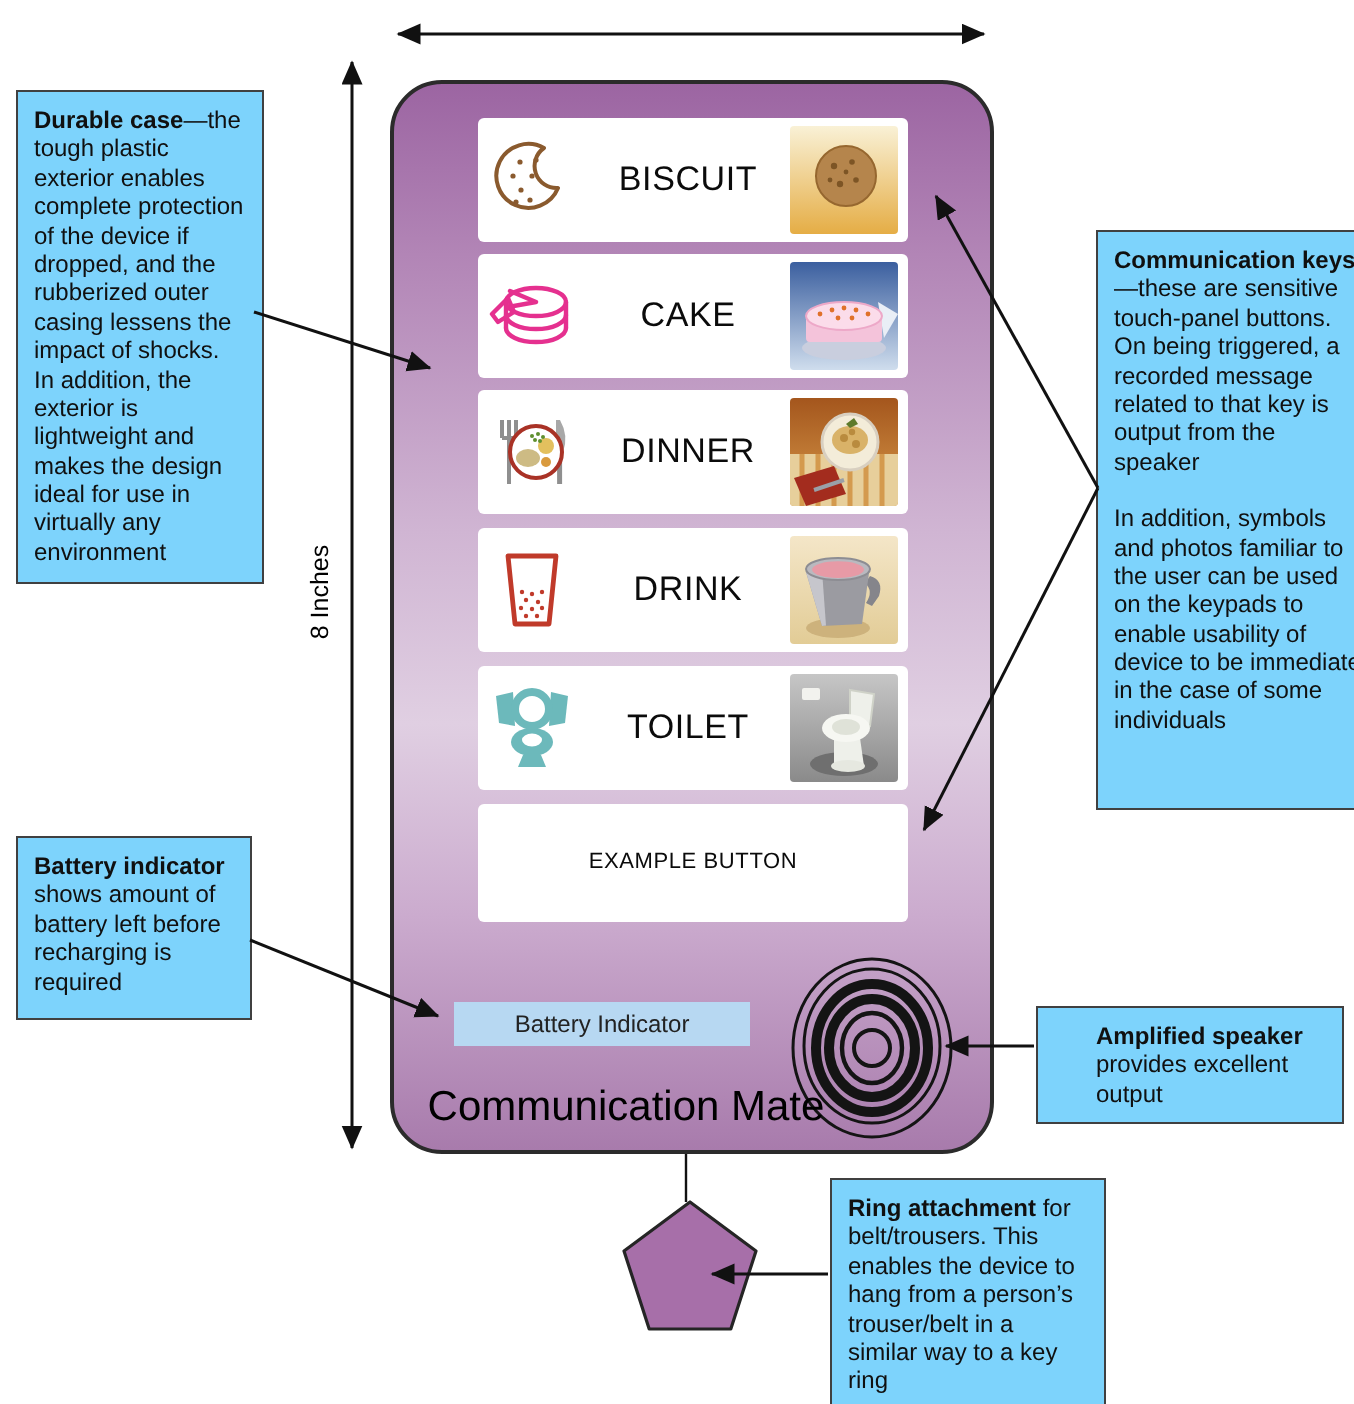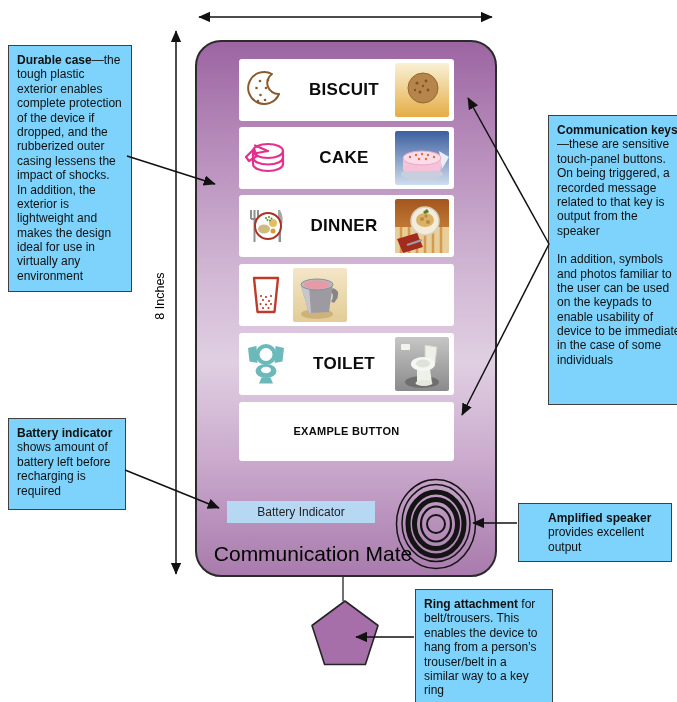--- a/index.html
+++ b/index.html
@@ -12,21 +12,21 @@
     position:absolute;left:195px;top:40px;width:302px;height:537px;
     border:2px solid #2b2b2b;border-radius:26px;box-sizing:border-box;
     background:linear-gradient(180deg,#9c65a2 0%,#b285b6 16%,#d0b5d3 42%,#e0cfe2 60%,#cbabce 78%,#a87bac 100%);
   }
   .key-row{
     position:absolute;left:42px;width:215px;height:62px;background:#ffffff;border-radius:3px;
     display:flex;align-items:center;
   }
   .key-sym{width:54px;display:flex;justify-content:center;align-items:center;flex:none;}
   .key-label{
-    flex:1;text-align:center;font-weight:bold;font-size:17px;letter-spacing:.3px;color:#0b0b0b;
+    flex:1;text-align:center;font-weight:normal;font-size:17px;letter-spacing:.3px;color:#0b0b0b;
   }
   .key-photo{width:54px;height:54px;flex:none;margin-right:5px;border-radius:2px;overflow:hidden;}
   .example-row{height:59px;justify-content:space-between;padding:0 6px;box-sizing:border-box;}
   .blue-square{
     width:48px;height:44px;background:#a9d3ef;flex:none;
     display:flex;align-items:center;justify-content:center;font-size:11px;color:#222;
   }
   .example-label{font-size:11px;line-height:1.15;flex:1;padding:0 4px;}
   .battery-bar{
     position:absolute;left:30px;top:459px;width:148px;height:22px;background:#b7d8f2;
@@ -205,20 +205,21 @@
             <circle cx="19" cy="27" r="1.1"></circle>
               <circle cx="25" cy="28" r="1.1"></circle>
               <circle cx="16.5" cy="31" r="1.1"></circle>
             <circle cx="22" cy="31.5" r="1.1"></circle>
               <circle cx="27" cy="31" r="1.1"></circle>
               <circle cx="19" cy="35" r="1.1"></circle>
             <circle cx="24.5" cy="35" r="1.1"></circle>
           </g>
         </svg>
       </span>
+      <span class="key-label">DRINK</span>
       <span class="key-photo">
         <svg width="54" height="54" viewBox="0 0 54 54">
           <defs>
               <linearGradient id="pg4" x1="0" y1="0" x2="0" y2="1">
             <stop offset="0" stop-color="#f4e6c8"></stop>
                 <stop offset="1" stop-color="#e2cc96"></stop>
               </linearGradient>
             </defs>
           <rect width="54" height="54" fill="url(#pg4)"></rect>
           <ellipse cx="24" cy="46" rx="16" ry="5" fill="#cdb27c"></ellipse>

